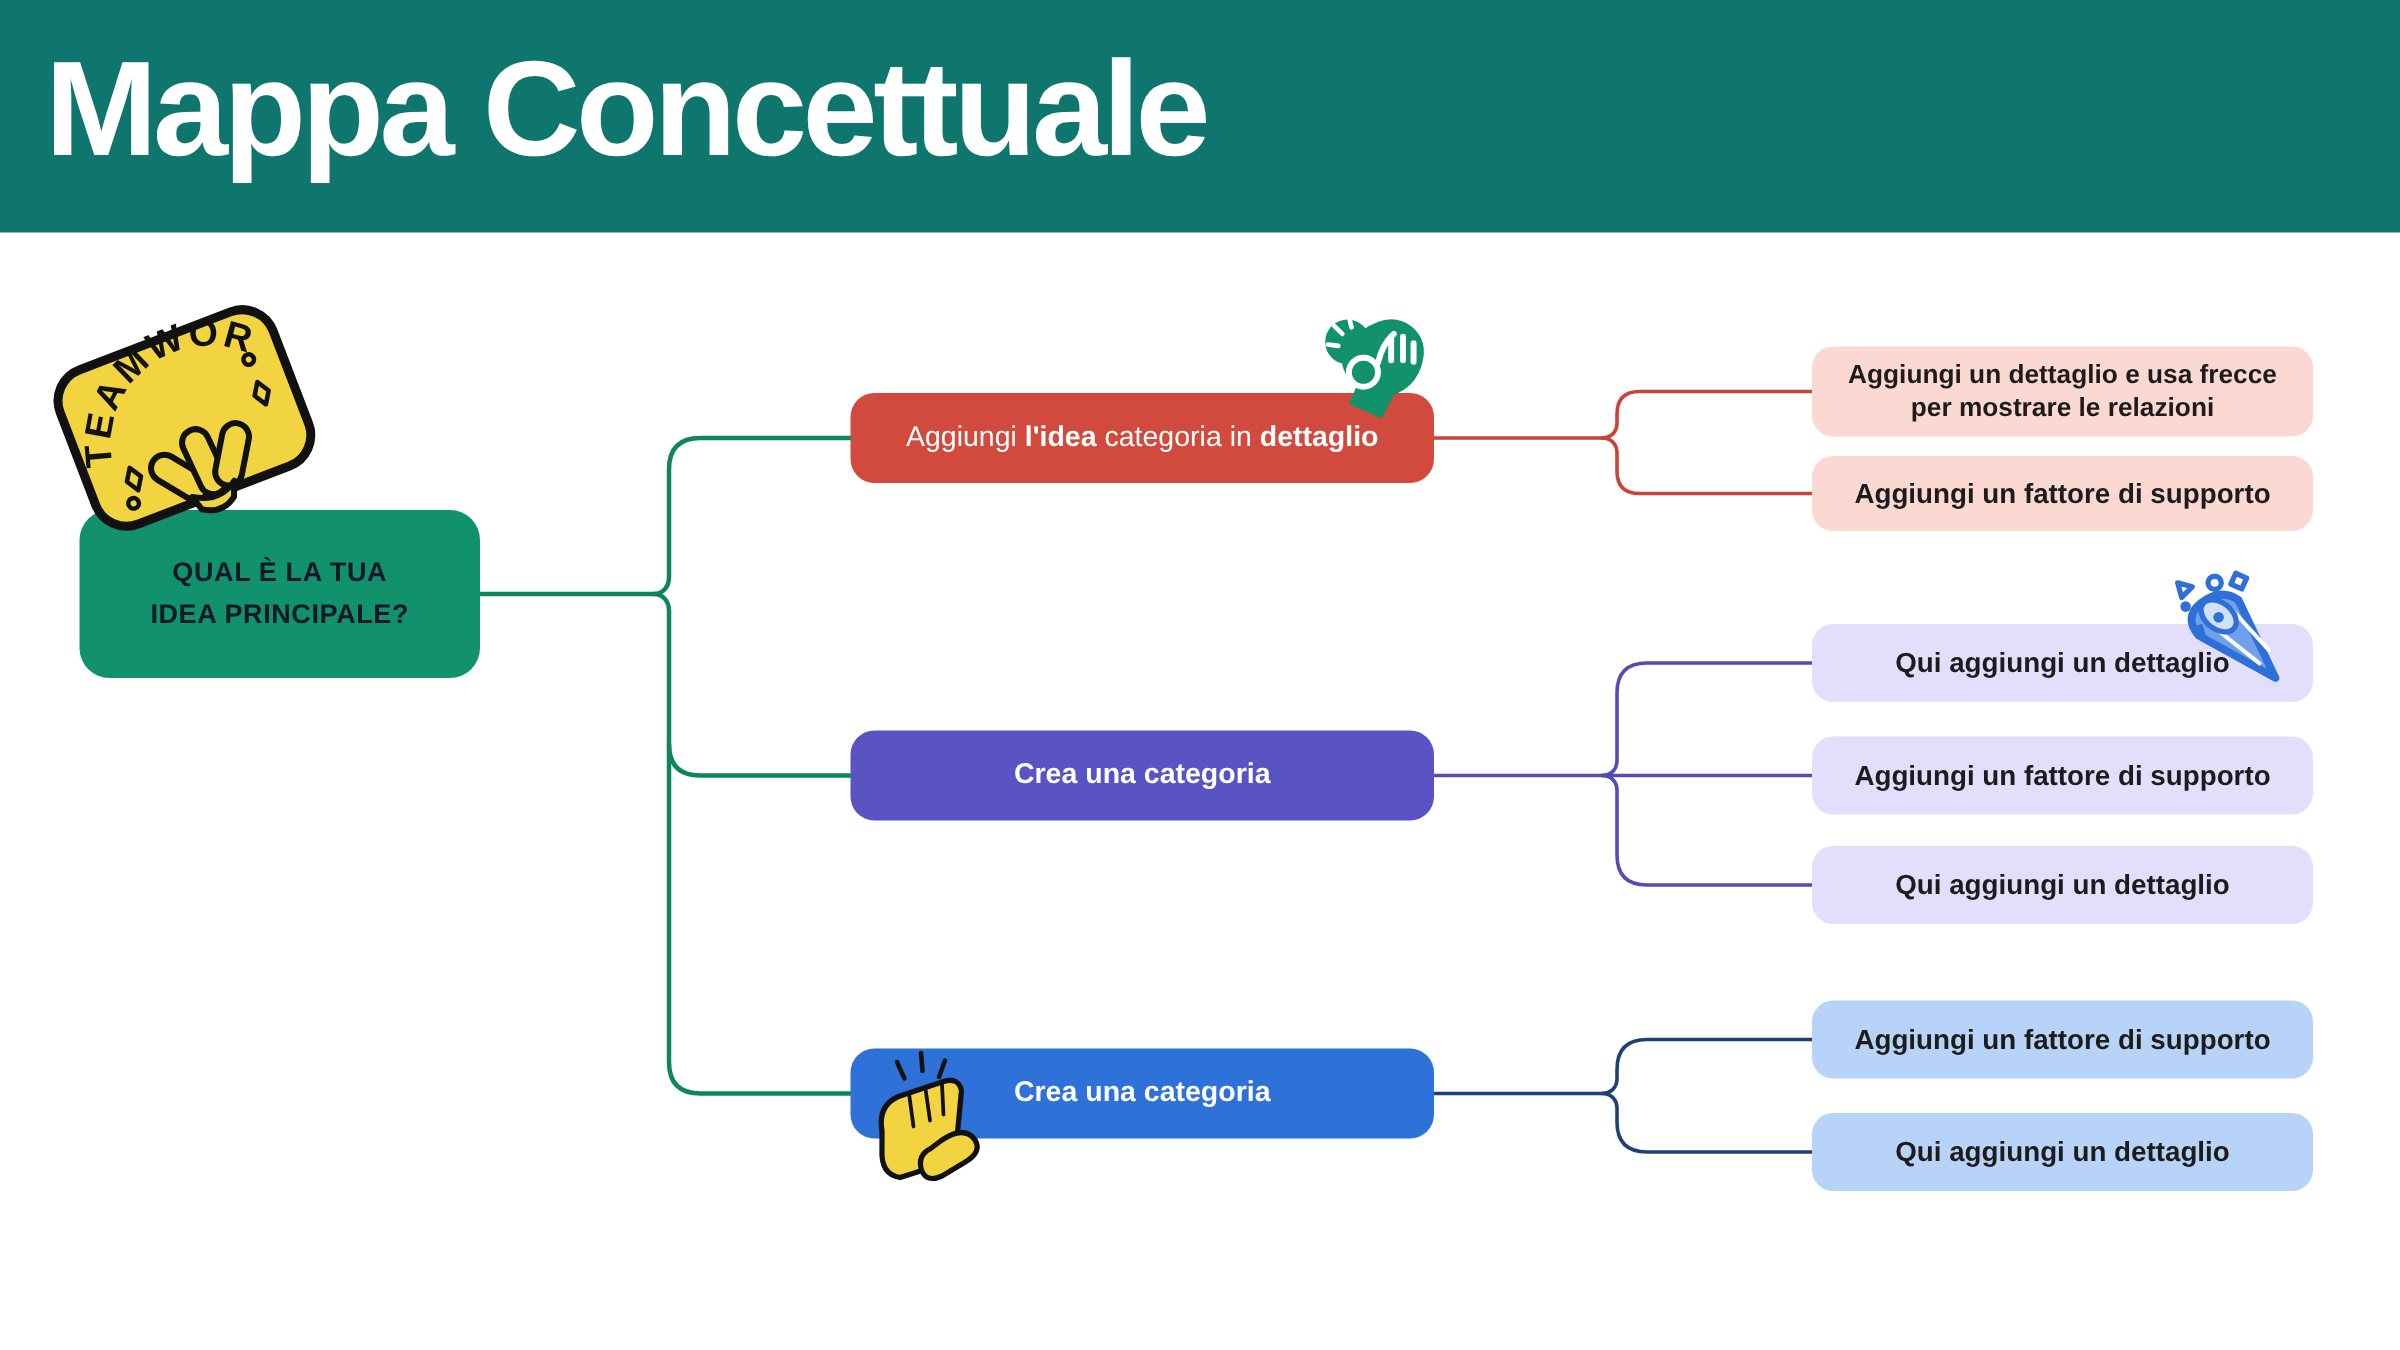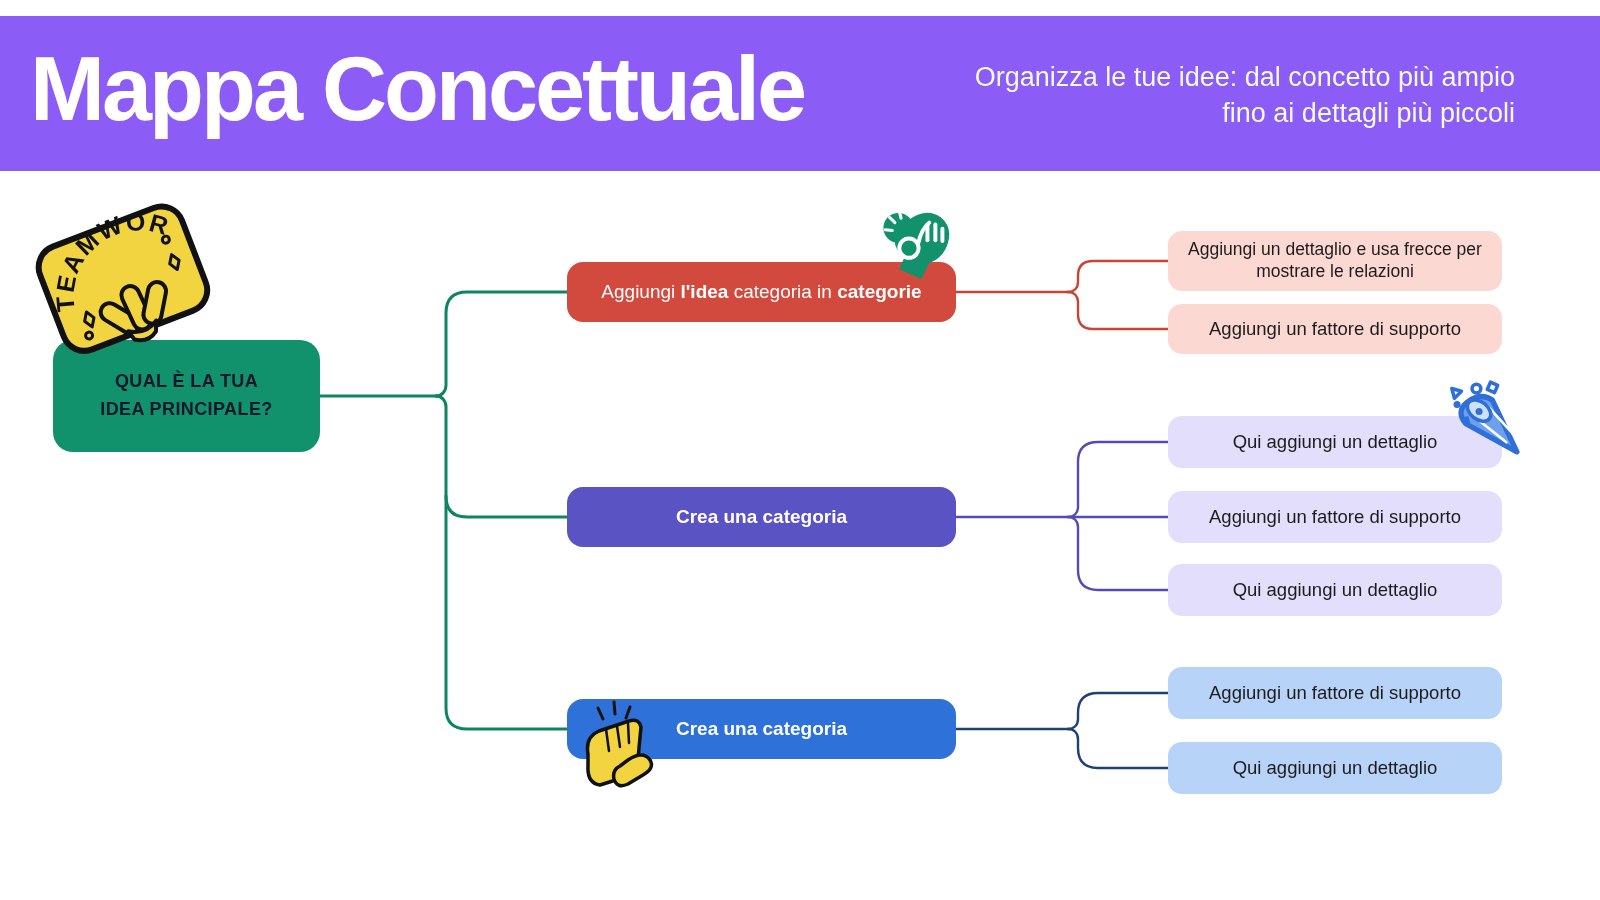--- a/index.html
+++ b/index.html
@@ -4,22 +4,21 @@
 <style>
   html,body{margin:0;padding:0;}
   body{
     width:1600px;height:900px;position:relative;overflow:hidden;
     background:#ffffff;
     font-family:"Liberation Sans", sans-serif;
   }
   
   .header{
     position:absolute;left:0;top:0;width:1600px;height:155px;
-    background:#8b5cf6;
-    margin-top:16px;
+    background:#0f766e;
   }
   .header h1{
     position:absolute;left:30px;top:-4px;margin:0;
     font-size:90px;font-weight:bold;letter-spacing:-3px;
     color:#ffffff;line-height:155px;white-space:nowrap;
   }
   .header .subtitle{
     position:absolute;right:85px;top:44px;width:560px;
     font-size:27px;line-height:1.33;color:#f2faf7;
     text-align:right;font-weight:normal;
@@ -37,22 +36,22 @@
     letter-spacing:.4px;line-height:1.55;
   }
   .cat{
     left:567px;width:389px;height:60px;border-radius:16px;
     color:#ffffff;font-size:19px;
   }
   .cat-red{top:262px;background:#D14A3D;}
   .cat-purple{top:487px;background:#5A53C4;font-weight:bold;}
   .cat-blue{top:699px;background:#2E71D9;font-weight:bold;}
   .detail{
-    left:1168px;width:334px;border-radius:14px;
-    color:#1c1c1c;font-size:18.5px;line-height:1.25;padding:0 12px;
+    left:1208px;width:334px;border-radius:14px;
+    color:#1c1c1c;font-size:18.5px;line-height:1.25;padding:0 12px;font-weight:bold;
   }
   .d-pink{background:#FBD8D2;}
   .d-lav{background:#E2DEFB;}
   .d-blue{background:#B7D3F8;}
   .d1{top:231px;height:60px;font-size:17.5px;}
   .d2{top:304px;height:50px;}
   .d3{top:416px;height:52px;}
   .d4{top:491px;height:52px;}
   .d5{top:564px;height:52px;}
   .d6{top:667px;height:52px;}
@@ -62,21 +61,20 @@
   .st-teamwork{left:25px;top:192px;width:195px;height:175px;}
   .st-okhand{left:872px;top:198px;width:88px;height:88px;}
   .st-party{left:1443px;top:376px;width:88px;height:92px;}
   .st-clap{left:562px;top:692px;width:105px;height:102px;}
 </style>
 </head>
 <body>
 
 <div class="header">
   <h1>Mappa Concettuale</h1>
-  <div class="subtitle">Organizza le tue idee: dal concetto più ampio fino ai dettagli più piccoli</div>
 </div>
 
 <svg class="wires" viewBox="0 0 1600 900">
 
   <g stroke="#0E8560" stroke-width="3" fill="none" stroke-linecap="round">
     <path d="M 320 396 H 436"></path>
     <path d="M 436 396 C 442 396 446 391 446 385 V 313 Q 446 292 467 292 H 567"></path>
     <path d="M 436 396 C 442 396 446 401 446 407 V 708 Q 446 729 467 729 H 567"></path>
     <path d="M 446 496 Q 446 517 467 517 H 567"></path>
   </g>
@@ -102,21 +100,21 @@
 
 <div class="node main-node">
   <div>
     <div>QUAL È LA TUA</div>
     <div>IDEA PRINCIPALE?</div>
   </div>
 </div>
 
 <div class="node cat cat-red">
   <span>
-    <span>Aggiungi </span><b>l'idea</b><span> categoria in </span><b>categorie</b>
+    <span>Aggiungi </span><b>l'idea</b><span> categoria in </span><b>dettaglio</b>
   </span>
 </div>
 
 <div class="node cat cat-purple">
   <span>Crea una categoria</span>
 </div>
 
 <div class="node cat cat-blue">
   <span>Crea una categoria</span>
 </div>

